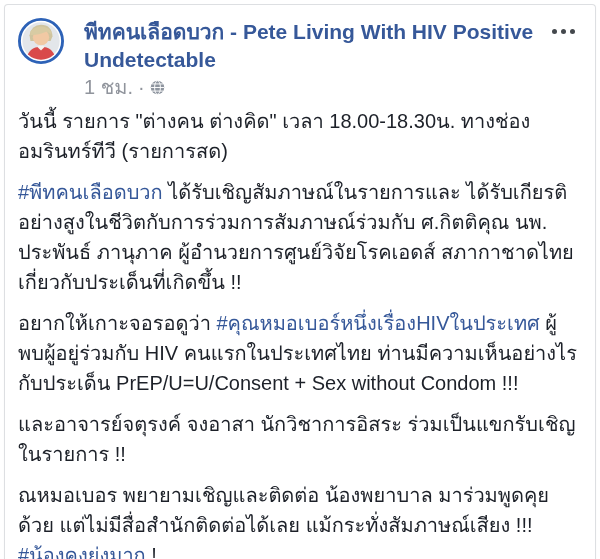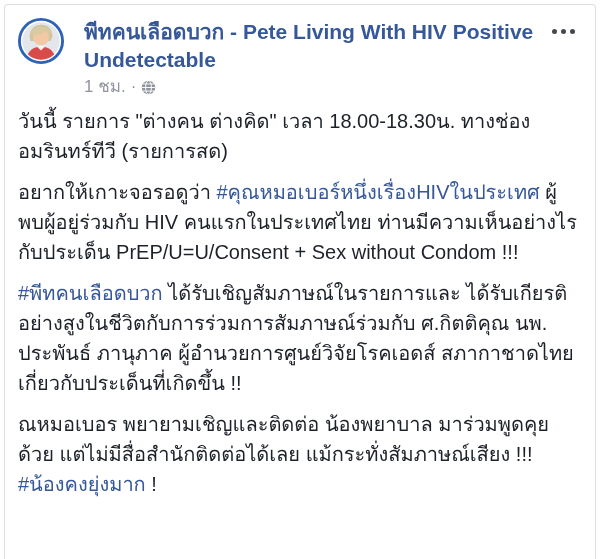--- a/index.html
+++ b/index.html
@@ -40,21 +40,21 @@
     text-decoration: none;
     display: inline;
     cursor: pointer;
   }
   .meta-row {
     display: flex;
     align-items: center;
     gap: 5px;
     margin-top: 3px;
     color: #90949c;
-    font-size: 17px;
+    font-size: 20px;
     line-height: 20px;
   }
   .meta-sep { color: #90949c; }
   .more-btn {
     position: absolute;
     right: 18px; top: 18px;
     display: flex; gap: 4px;
     padding: 6px 2px;
     cursor: pointer;
   }
@@ -117,18 +117,19 @@
 
     <div class="more-btn">
       <i></i>
       <i></i>
       <i></i>
     </div>
   </div>
 
   <div class="post-body">
       <p><span>วันนี้ รายการ "ต่างคน ต่างคิด" เวลา 18.00-18.30น. ทางช่อง อมรินทร์ทีวี (รายการสด)</span></p>
+      <p><span class="hashtag">#พีทคนเลือดบวก</span><span> ได้รับเชิญสัมภาษณ์ในรายการและ ได้รับเกียรติอย่างสูงในชีวิตกับการร่วมการสัมภาษณ์ร่วมกับ ศ.กิตติคุณ นพ. ประพันธ์ ภานุภาค ผู้อำนวยการศูนย์วิจัยโรคเอดส์ สภากาชาดไทย เกี่ยวกับประเด็นที่เกิดขึ้น !!</span></p>
       <p><span>อยากให้เกาะจอรอดูว่า </span><span class="hashtag">#คุณหมอเบอร์หนึ่งเรื่องHIVในประเทศ</span><span> ผู้พบผู้อยู่ร่วมกับ HIV คนแรกในประเทศไทย ท่านมีความเห็นอย่างไร กับประเด็น PrEP/U=U/Consent + Sex without Condom !!!</span></p>
-      <p><span class="hashtag">#พีทคนเลือดบวก</span><span> ได้รับเชิญสัมภาษณ์ในรายการและ ได้รับเกียรติอย่างสูงในชีวิตกับการร่วมการสัมภาษณ์ร่วมกับ ศ.กิตติคุณ นพ. ประพันธ์ ภานุภาค ผู้อำนวยการศูนย์วิจัยโรคเอดส์ สภากาชาดไทย เกี่ยวกับประเด็นที่เกิดขึ้น !!</span></p>
+      <p><span>และอาจารย์จตุรงค์ จงอาสา นักวิชาการอิสระ ร่วมเป็นแขกรับเชิญในรายการ !!</span></p>
       <p><span>ณหมอเบอร พยายามเชิญและติดต่อ น้องพยาบาล มาร่วมพูดคุยด้วย แต่ไม่มีสื่อสำนักติดต่อได้เลย แม้กระทั่งสัมภาษณ์เสียง !!! </span><span class="hashtag">#น้องคงยุ่งมาก</span><span> !</span></p>
     </div>
 
 </div>
 
 </body></html>

